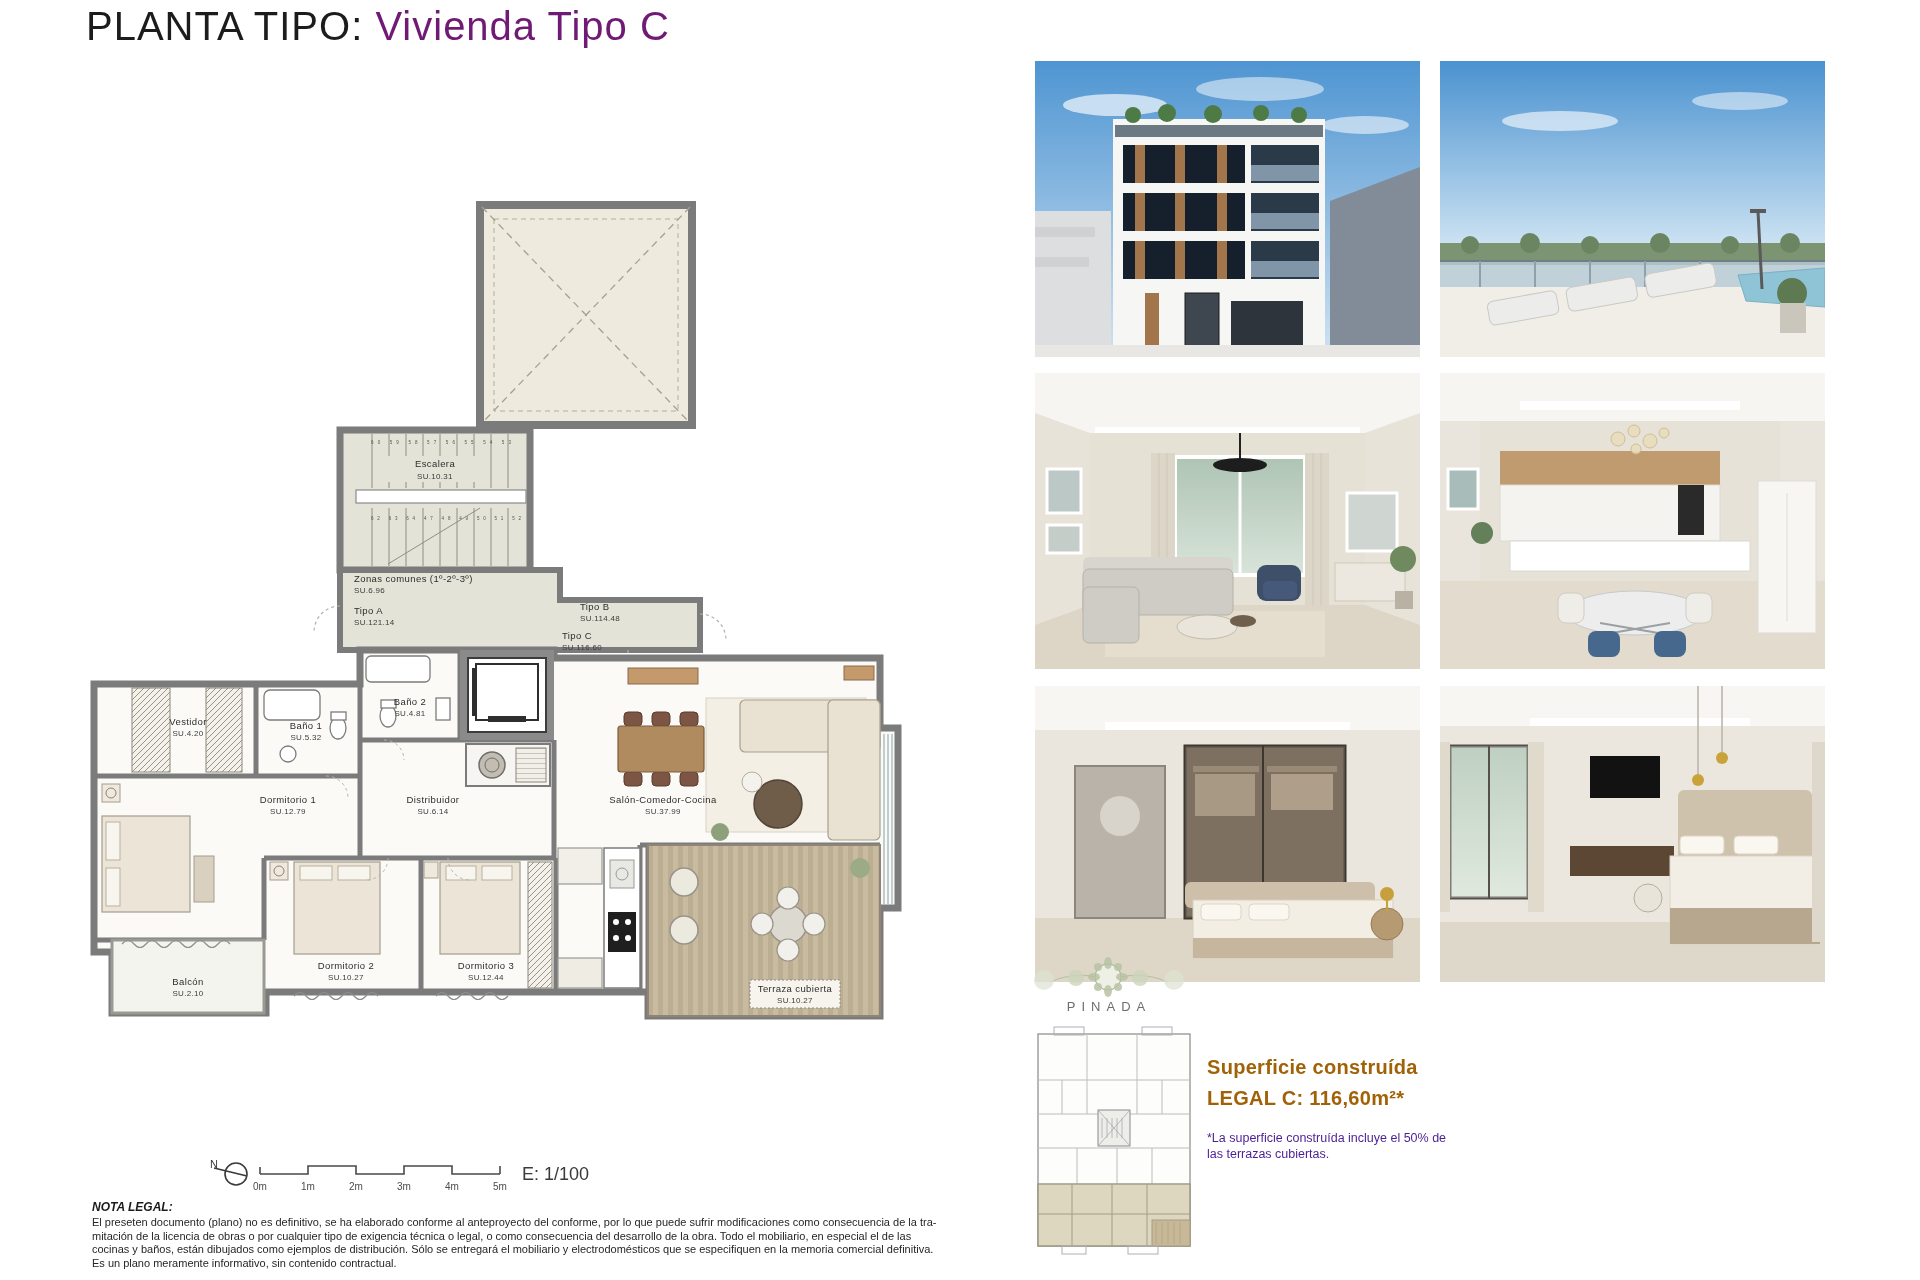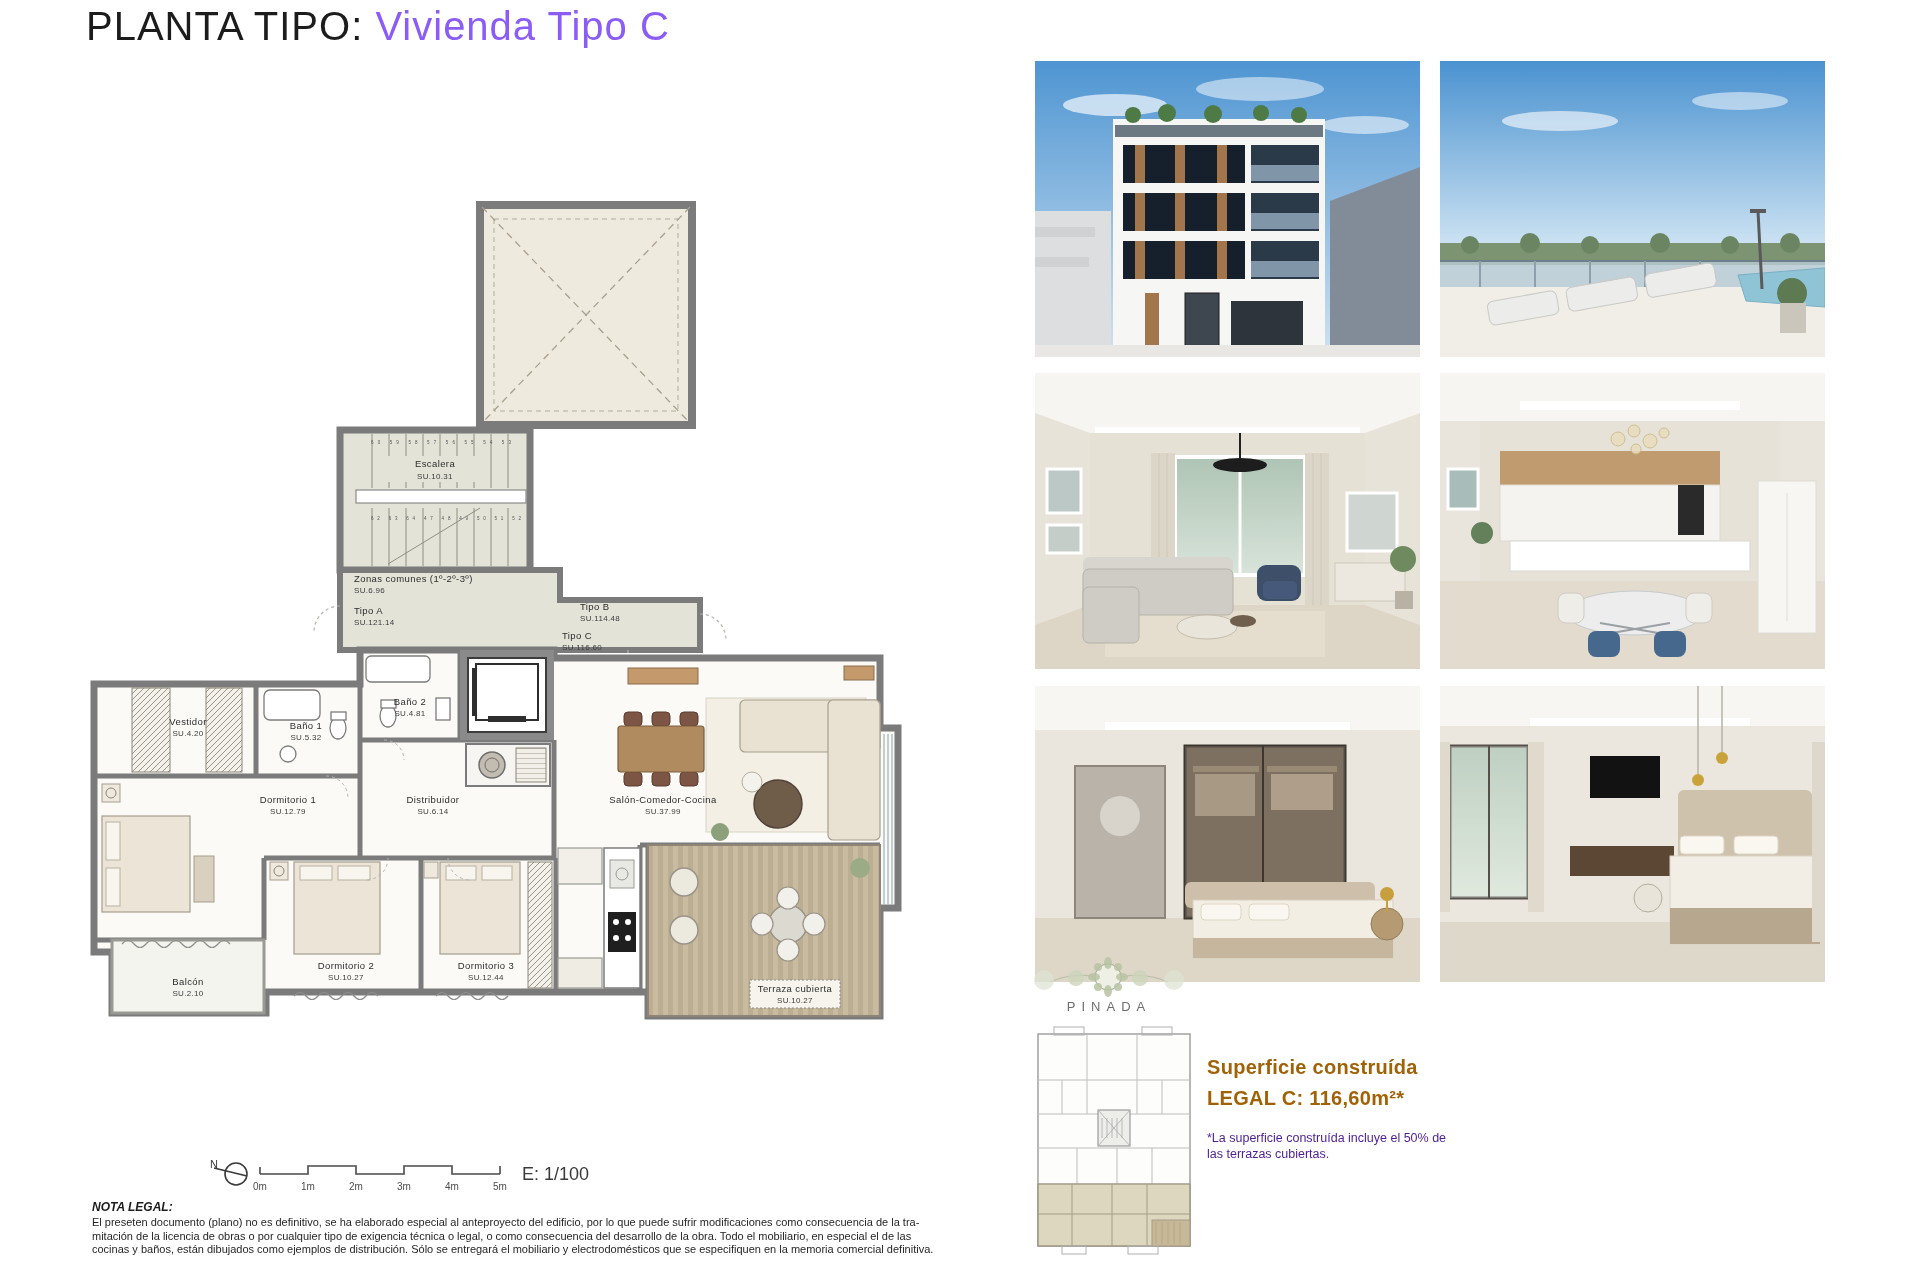--- a/index.html
+++ b/index.html
@@ -2,21 +2,21 @@
 <html><head>
 <meta charset="utf-8">
 <style>
   html,body{margin:0;padding:0;background:#fff;}
   #sheet{position:relative;width:1920px;height:1280px;background:#ffffff;overflow:hidden;
          font-family:"Liberation Sans",sans-serif;color:#222;}
   .abs{position:absolute;}
   
   #title{left:86px;top:4px;font-size:40px;letter-spacing:1px;white-space:nowrap;}
   #title .main{color:#1c1c1c;}
-  #title .sub{color:#8b5cf6;text-align:right;}
+  #title .sub{color:#701a75;text-align:right;}
   
   .photo{width:385px;height:296px;background:#dfe6ec;overflow:hidden;}
   .photo svg{display:block;width:100%;height:100%;}
   
   #brand-name{left:1028px;top:999px;width:162px;text-align:center;font-size:13px;
               letter-spacing:6px;color:#6e6e6e;}
   
   #summary{left:1207px;top:1052px;width:330px;}
   #summary .h{font-size:20px;font-weight:bold;color:#a16207;line-height:31px;letter-spacing:.3px;}
   #summary .note{margin-top:16px;font-size:12.5px;color:#4c1d95;line-height:16px;}
@@ -608,18 +608,19 @@
     <div class="h">Superficie construída</div>
     <div class="h">LEGAL C: 116,60m²*</div>
     <div class="note">
       <span style="display:block">*La superficie construída incluye el 50% de</span>
       <span style="display:block">las  terrazas cubiertas.</span>
     </div>
   </div>
 
   <div id="legal" class="abs">
     <div class="lh">NOTA LEGAL:</div>
-    <span class="ln">El preseten documento (plano) no es definitivo, se ha elaborado especial al anteproyecto del edificio, por lo que puede sufrir modificaciones como consecuencia de la tra-</span>
+    <span class="ln">El preseten documento (plano) no es definitivo, se ha elaborado conforme al anteproyecto del conforme, por lo que puede sufrir modificaciones como consecuencia de la tra-</span>
     <span class="ln">mitación de la licencia de obras o por cualquier tipo de exigencia técnica o legal, o como consecuencia del desarrollo de la obra. Todo el mobiliario, en especial el de las</span>
     <span class="ln">cocinas y baños, están dibujados como ejemplos de distribución. Sólo se entregará el mobiliario y electrodomésticos que se especifiquen en la memoria comercial definitiva.</span>
+    <span class="ln">Es un plano meramente informativo, sin contenido contractual.</span>
   </div>
 
 </div>
 
 </body></html>

